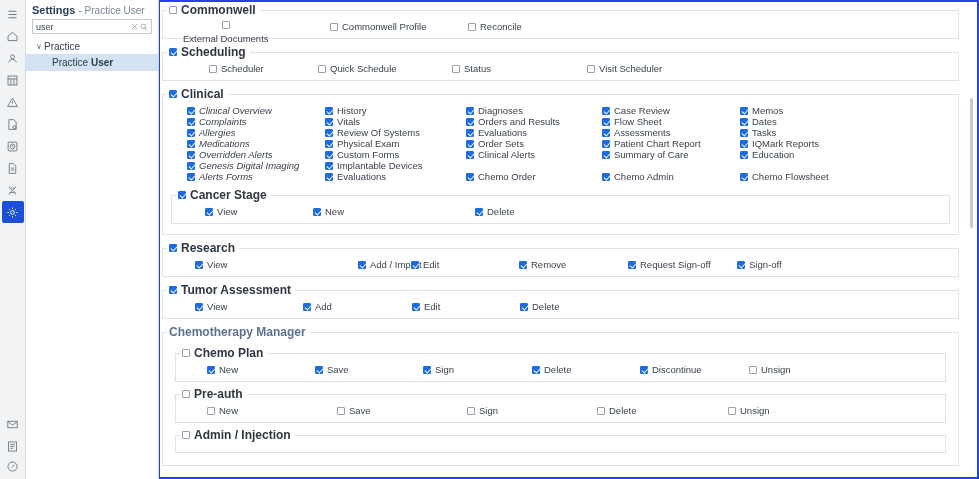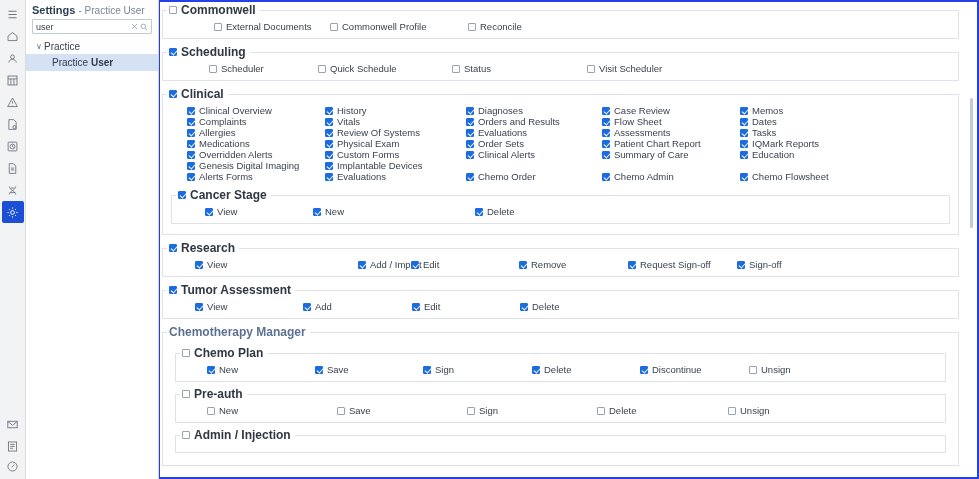--- a/index.html
+++ b/index.html
@@ -187,28 +187,28 @@
     position: absolute;
     left: 2px; top: 0px;
     width: 3px; height: 5px;
     border: solid #fff;
     border-width: 0 1.3px 1.3px 0;
     transform: rotate(42deg);
   }
   .legend-box { width: 8px; height: 8px; flex: 0 0 8px; }
 
   
-  .c0 { left: 22px; }
+  .c0 { left: 22px; font-style: italic; }
   .c1 { left: 160px; }
   .c2 { left: 301px; }
   .c3 { left: 437px; }
   .c4 { left: 575px; }
 
   
-  .w0 { left: 49px; }
+  .w0 { left: 18px; flex-direction: column; }
   .w1 { left: 165px; }
   .w2 { left: 303px; }
 
   .s0 { left: 44px; }
   .s1 { left: 153px; }
   .s2 { left: 287px; }
   .s3 { left: 422px; }
 
   .a0 { left: 30px; }
   .a1 { left: 145px; padding-left: 48px; }

